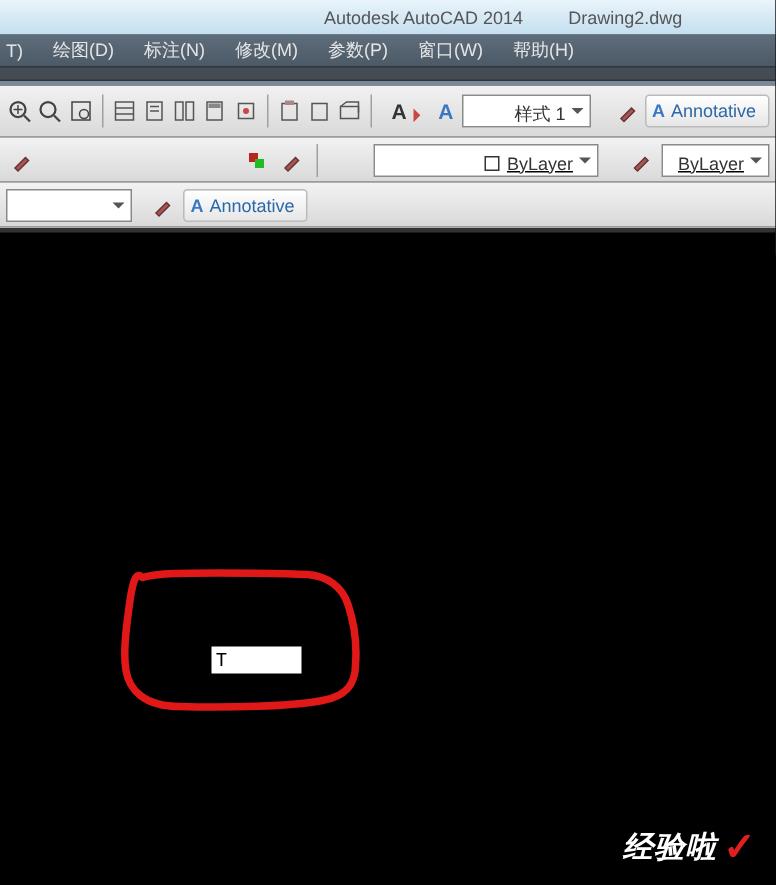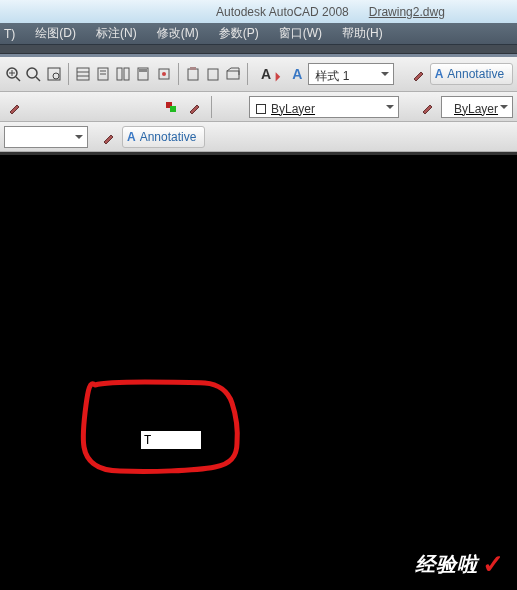--- a/index.html
+++ b/index.html
@@ -15,21 +15,21 @@
   .titlebar {
     height: 23px;
     background: linear-gradient(to bottom, #eaf4fb 0%, #d6e9f5 50%, #c5dff0 100%);
     display: flex;
     align-items: center;
     color: #4b5356;
     font-size: 12px;
     padding-left: 6px;
   }
   .titlebar .apptitle { margin-left: 210px; color: #555; }
-  .titlebar .doc { margin-left: 20px; color: #555; text-decoration: underline; }
+  .titlebar .doc { margin-left: 30px; color: #555; }
   .menubar {
     height: 22px;
     background: linear-gradient(to bottom,#5f6e7c,#4c5967);
     display: flex;
     align-items: center;
     gap: 20px;
     padding-left: 4px;
     color: #e5e5e5;
     font-size: 12px;
     border-bottom: 1px solid #2d3640;
@@ -67,20 +67,21 @@
     background: #fff;
     border: 1px solid #8a8a8a;
     display: flex;
     align-items: center;
     padding: 4px 16px 0 6px;
     position: relative;
     font-size: 12px;
     color: #333;
     cursor: pointer;
     min-width: 70px;
+    justify-content: flex-end;
   }
   .dropdown::after {
     content: "";
     position: absolute;
     right: 4px; top: 50%;
     margin-top: -2px;
     border: 4px solid transparent;
     border-top-color: #555;
   }
   .annot-btn {
@@ -127,21 +128,21 @@
     color: #fff;
   }
   .watermark .line1 { font-size: 20px; font-weight: bold; font-style: italic; letter-spacing: 1px; display:flex; align-items:center; }
   .watermark .line1 .check { color:#e02020; font-size:26px; margin-left:4px; font-style:normal; font-weight:bold; }
   .watermark .line2 { font-size: 12px; font-style: italic; letter-spacing: 0.5px; }
 </style>
 </head>
 <body>
 
 <div class="titlebar">
-  <span class="apptitle">Autodesk AutoCAD 2008</span>
+  <span class="apptitle">Autodesk AutoCAD 2014</span>
   <span class="doc">Drawing2.dwg</span>
 </div>
 
 <div class="menubar">
   <span class="menu-item">T)</span>
   <span class="menu-item">绘图(D)</span>
   <span class="menu-item">标注(N)</span>
   <span class="menu-item">修改(M)</span>
   <span class="menu-item">参数(P)</span>
   <span class="menu-item">窗口(W)</span>

